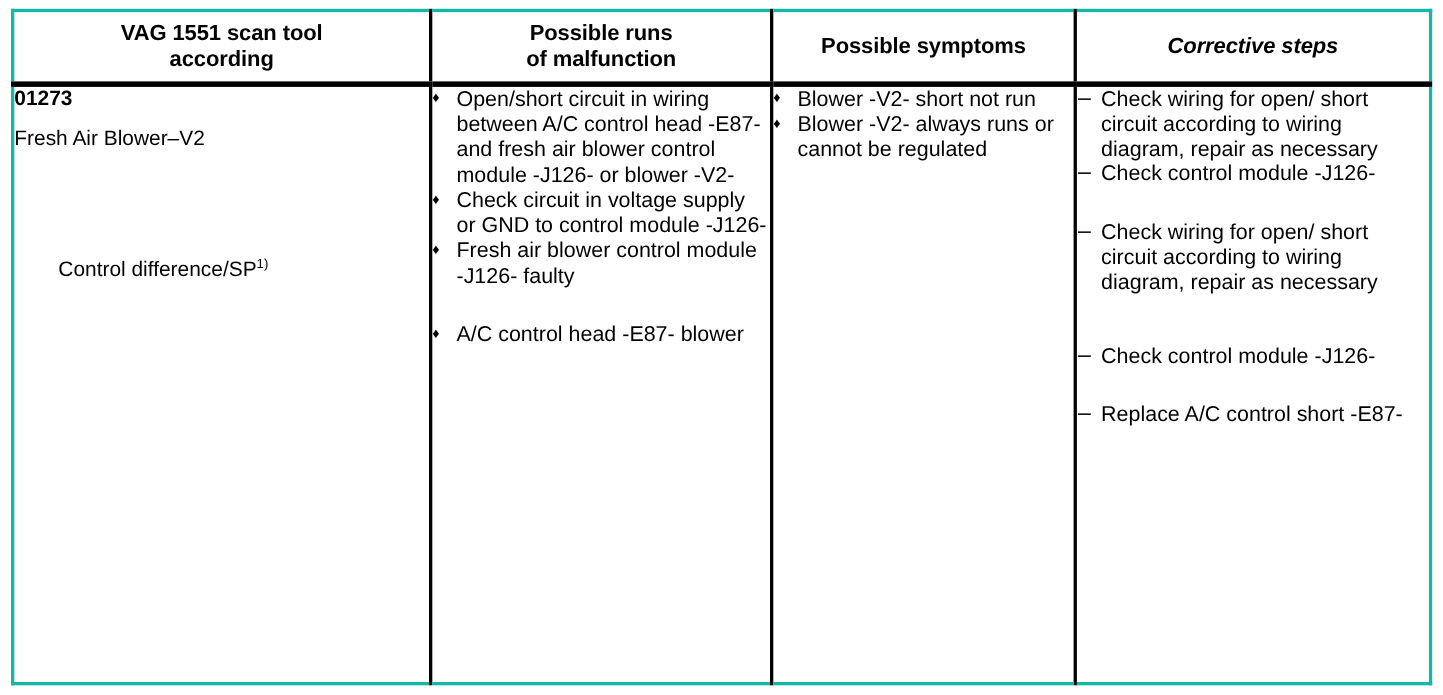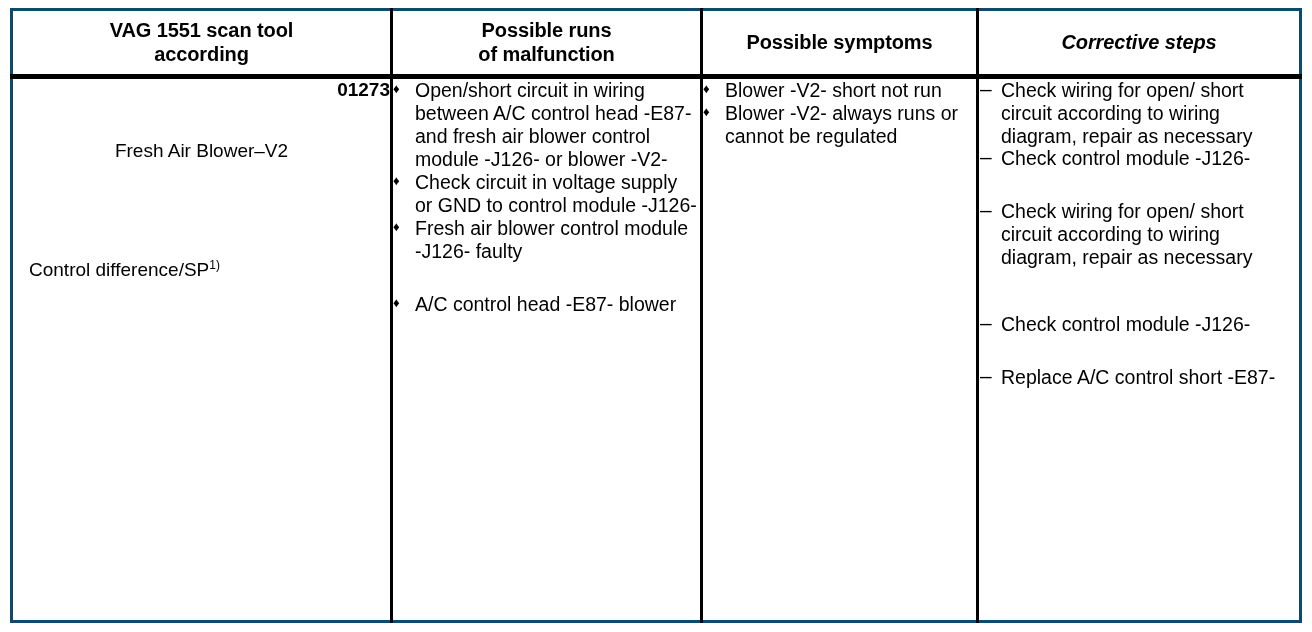--- a/index.html
+++ b/index.html
@@ -22,21 +22,21 @@
     box-sizing: border-box;
   }
 
   .diag-table {
     position: absolute;
     left: 10px;
     top: 8px;
     width: 1292px;
     height: 615px;
     box-sizing: border-box;
-    border: 3px solid #0c4a6e;
+    border: 3px solid #14b8a6;
     border-collapse: collapse;
     table-layout: fixed;
   }
 
   .diag-table td, .diag-table th {
     vertical-align: top;
     padding: 0;
     border: 0;
     box-sizing: border-box;
   }
@@ -66,31 +66,29 @@
   .col-printout  { width: 380px; }
   .col-cause     { width: 310px; }
   .col-symptoms  { width: 276px; }
   .col-steps     { width: 323px; }
 
   
   .c1 { padding: 8px 10px 0 10px; font-size: 19px; line-height: 1.2; }
   .code {
     font-weight: bold;
     font-size: 19px;
-    margin: 0 0 38px 0;
-    text-align: right;
+    margin: 0 0 14px 0;
   }
   .fault-name {
     font-size: 19px;
     margin: 0 0 0 0;
-    text-align: center;
   }
   .ctrl-diff {
     font-size: 19px;
-    margin: 96px 0 0 16px;
+    margin: 96px 0 0 40px;
   }
   .ctrl-diff sup {
     font-size: 12px;
     vertical-align: super;
     line-height: 0;
   }
 
   
   .c2 { padding: 26px 6px 0 8px; }
   .c3 { padding: 26px 6px 0 10px; }

